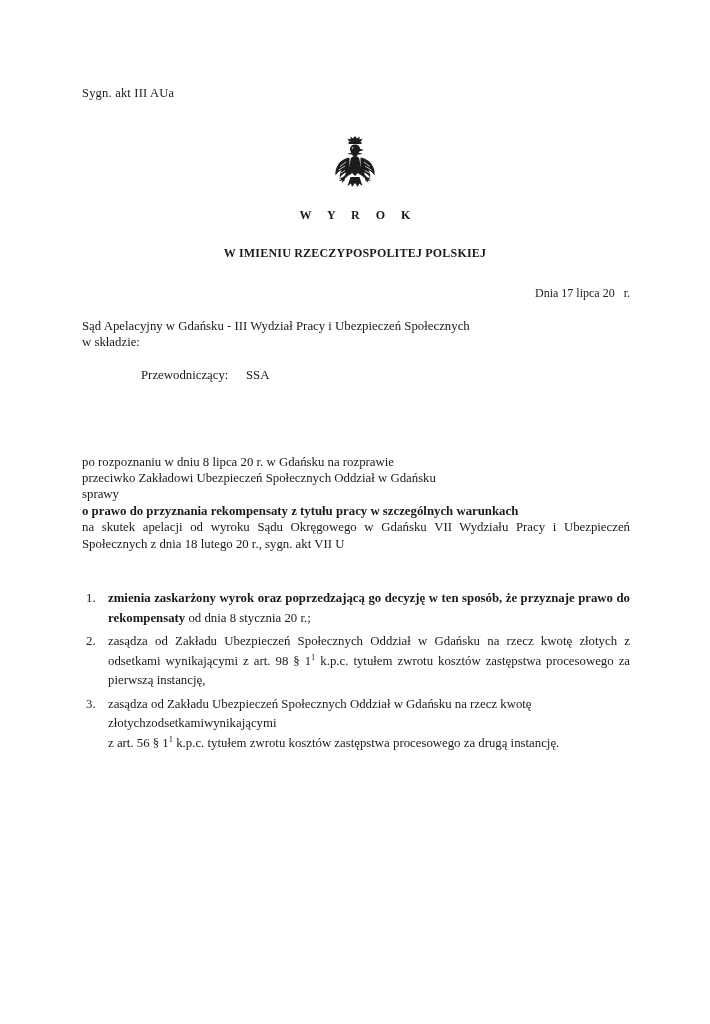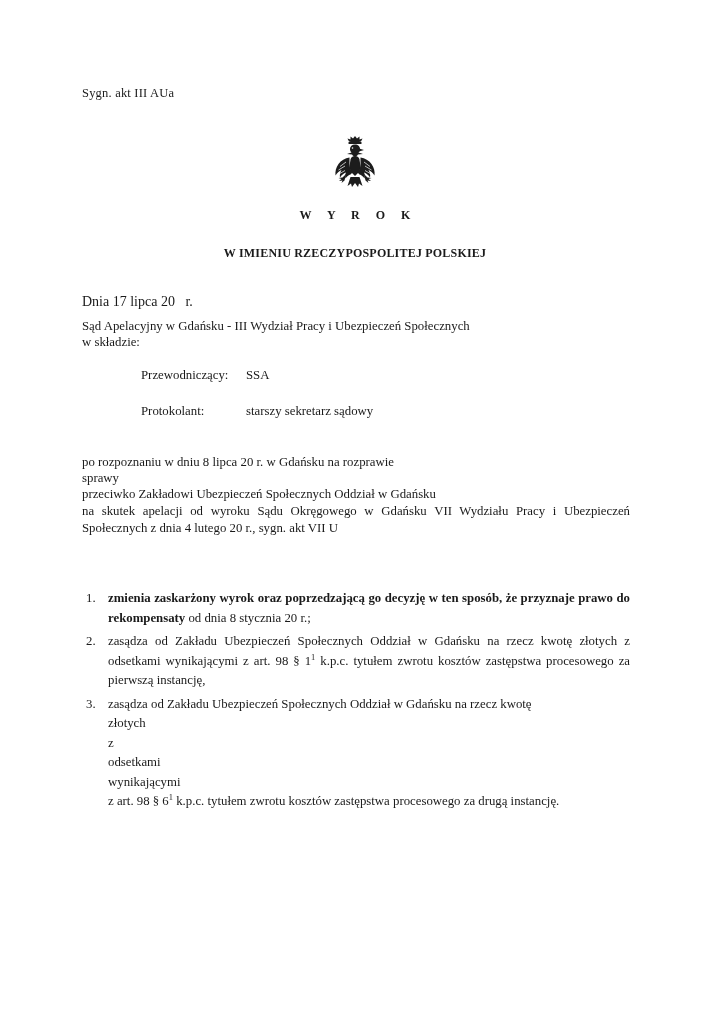--- a/index.html
+++ b/index.html
@@ -68,24 +68,23 @@
     font-size: 12px;
     font-weight: bold;
     letter-spacing: 0.2px;
   }
   
   .date-line {
     position: absolute;
     left: 82px;
     top: 286px;
     width: 548px;
-    text-align: left;
-    font-size: 14px;
-    white-space: pre;
-    margin-top: 8px;
+    text-align: right;
+    font-size: 12px;
+    white-space: pre;
   }
   
   .court-block {
     position: absolute;
     left: 82px;
     top: 318px;
     width: 548px;
     font-size: 12.8px;
     line-height: 16px;
   }
@@ -157,21 +156,20 @@
   .b { font-weight: bold; }
   sup {
     font-size: 0.66em;
     vertical-align: super;
     line-height: 0;
   }
   
   .stretch-line {
     display: flex;
     width: 100%;
-    flex-direction: column;
   }
 </style>
 </head>
 <body>
 
 <div class="page">
 
   <div class="sygn">Sygn. akt III AUa</div>
 
   <div class="emblem-wrap">
@@ -213,31 +211,28 @@
   <div class="court-block">
     <div>Sąd Apelacyjny w Gdańsku - III Wydział Pracy i Ubezpieczeń Społecznych</div>
     <div>w składzie:</div>
   </div>
 
   <div class="panel-block">
     <div class="panel-row">
       <span class="panel-role">Przewodniczący:</span>
       <span class="panel-value">SSA</span>
     </div>
-    <div class="panel-row">
-      <span class="panel-role">Protokolant:</span>
-      <span class="panel-value">starszy sekretarz sądowy</span>
-    </div>
   </div>
 
   <div class="proceed-block">
     <div class="ln">po rozpoznaniu w dniu 8 lipca 20 r. w Gdańsku na rozprawie</div>
+    <div class="ln">przeciwko Zakładowi Ubezpieczeń Społecznych Oddział w Gdańsku</div>
     <div class="ln">sprawy</div>
-    <div class="ln">przeciwko Zakładowi Ubezpieczeń Społecznych Oddział w Gdańsku</div>
-    <div class="just-para">na skutek apelacji od wyroku Sądu Okręgowego w Gdańsku VII Wydziału Pracy i Ubezpieczeń Społecznych z dnia 4 lutego 20   r., sygn. akt VII U</div>
+    <div class="subject-bold">o prawo do przyznania rekompensaty z tytułu pracy w szczególnych warunkach</div>
+    <div class="just-para">na skutek apelacji od wyroku Sądu Okręgowego w Gdańsku VII Wydziału Pracy i Ubezpieczeń Społecznych z dnia 18 lutego 20   r., sygn. akt VII U</div>
   </div>
 
   <div class="rulings">
 
     <div class="ruling-item">
       <span class="ruling-num">1.</span>
       <span class="b">zmienia zaskarżony wyrok oraz poprzedzającą go decyzję w ten sposób, że przyznaje prawo do rekompensaty</span><span> od dnia 8 stycznia 20 r.;</span>
     </div>
 
     <div class="ruling-item">
@@ -247,18 +242,18 @@
 
     <div class="ruling-item">
       <span class="ruling-num">3.</span>
       <span>zasądza od Zakładu Ubezpieczeń Społecznych Oddział w Gdańsku na rzecz kwotę</span>
       <span class="stretch-line">
         <span>złotych</span>
         <span>z</span>
         <span>odsetkami</span>
         <span>wynikającymi</span>
       </span>
-      <span>z art. 98 § 6</span><sup>1</sup><span> k.p.c. tytułem zwrotu kosztów zastępstwa procesowego za drugą instancję.</span>
+      <span>z art. 56 § 1</span><sup>1</sup><span> k.p.c. tytułem zwrotu kosztów zastępstwa procesowego za drugą instancję.</span>
     </div>
 
   </div>
 
 </div>
 
 </body></html>

